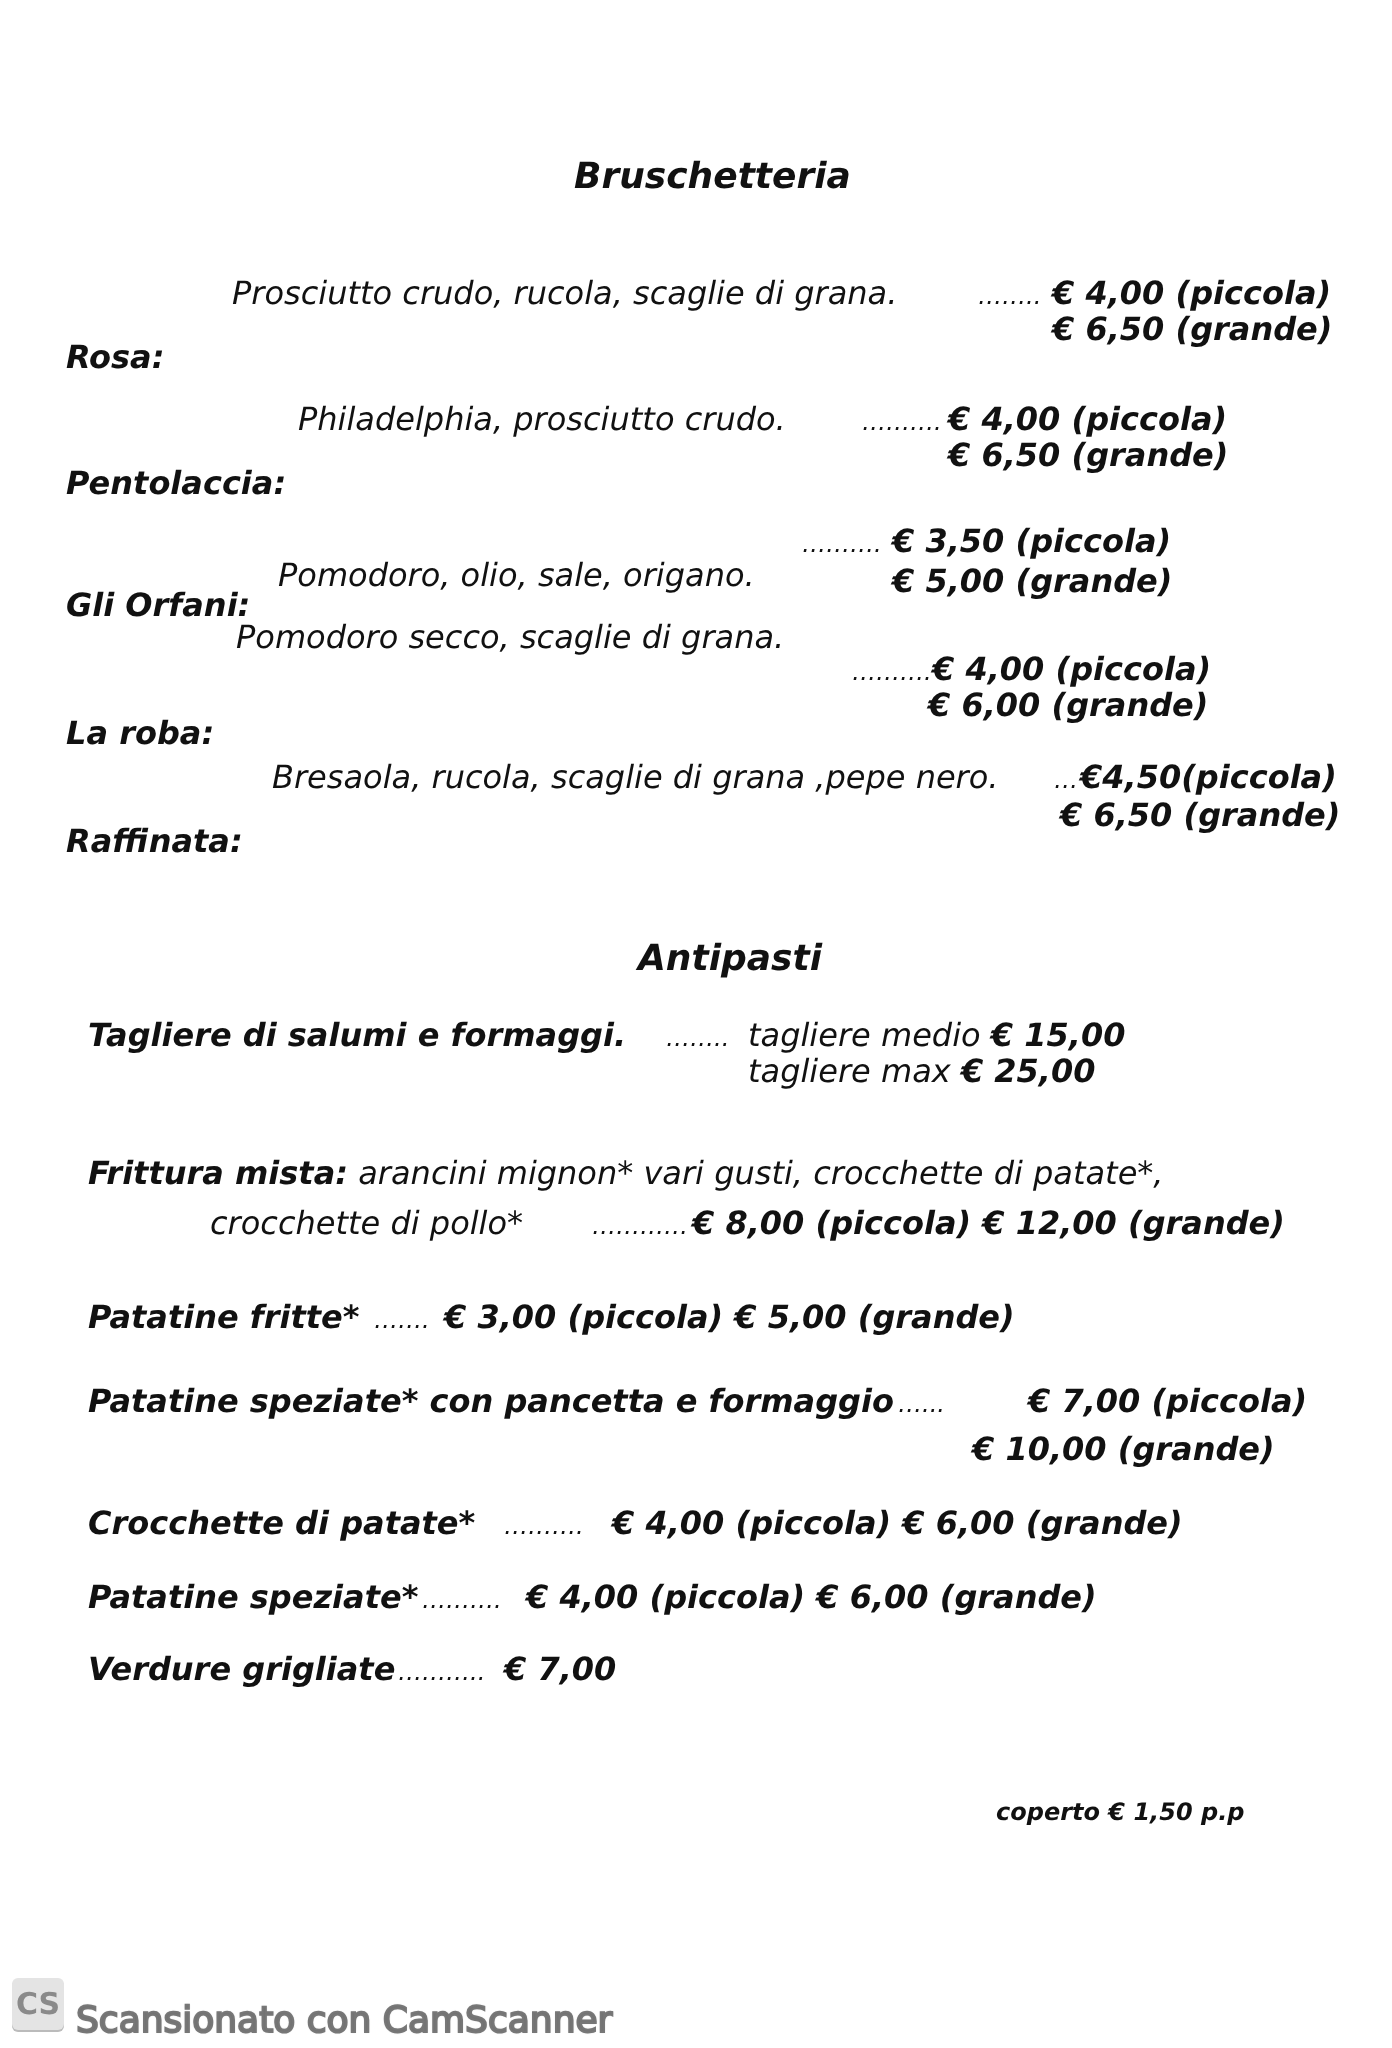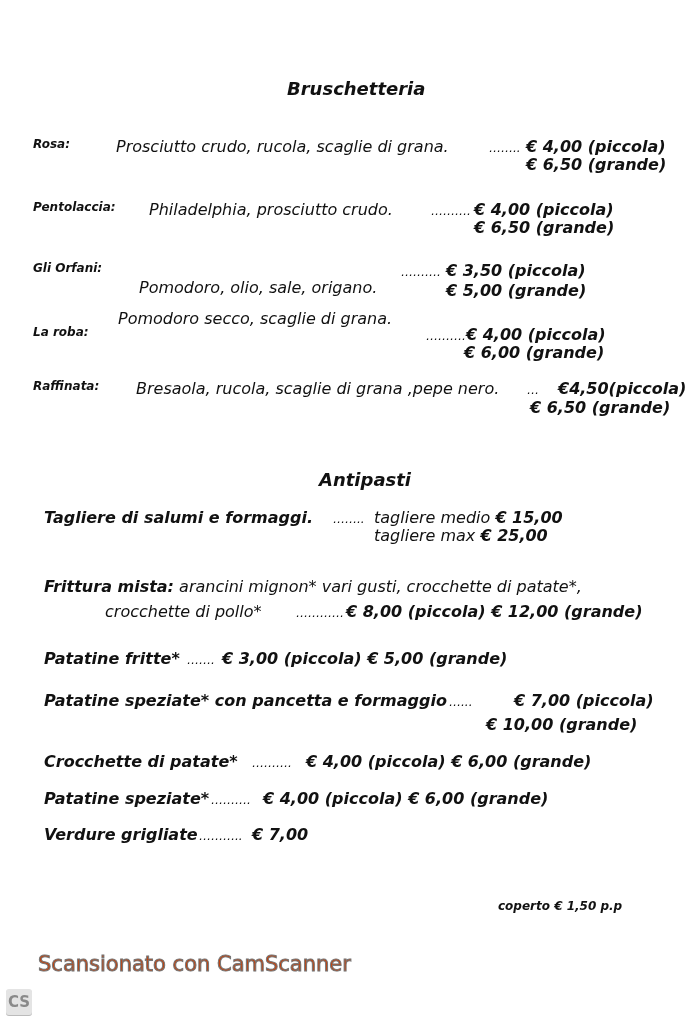--- a/index.html
+++ b/index.html
@@ -4,37 +4,37 @@
 <style>
   html, body { margin: 0; padding: 0; }
   body {
     width: 696px; height: 1024px; position: relative; overflow: hidden;
     background: #ffffff; color: #111;
     font-family: "DejaVu Sans", sans-serif;
     font-style: italic;
   }
   .abs { position: absolute; white-space: nowrap; }
   .title { font-weight: bold; font-size: 18px; }
-  .name { font-weight: bold; font-size: 12px; }
+  .name { font-weight: bold; font-size: 16px; margin-top: 32px; }
   .desc { font-weight: normal; font-size: 16px; }
   .dots { font-size: 12px; letter-spacing: 0; }
   .price { font-weight: bold; font-size: 16px; }
   .row { font-size: 16px; }
   .b { font-weight: bold; }
   .n { font-weight: normal; }
   .coperto { font-size: 12px; font-weight: bold; }
   .cs-logo {
     position: absolute; left: 6px; top: 989px; width: 26px; height: 26px;
     background: #e4e4e4; border-radius: 3px; box-shadow: 0 1px 0 #bbb;
     font-family: "DejaVu Sans", sans-serif; font-style: normal; font-weight: bold;
     font-size: 15px; color: #8a8a8a; text-align: center; line-height: 26px;
   }
   .cs-text {
-    position: absolute; left: 38px; top: 952px; font-style: normal;
-    font-family: "DejaVu Sans", sans-serif; font-size: 21px; color: #c2410c;
+    position: absolute; left: 38px; top: 1000px; font-style: normal;
+    font-family: "DejaVu Sans", sans-serif; font-size: 18px; color: #737373;
     -webkit-text-stroke: 1px #777; text-shadow: 0 0 1px #999; white-space: nowrap;
   }
 </style>
 </head>
 <body>
 
 <div class="abs title" style="left:287px; top:78px;">Bruschetteria</div>
 
 <div class="abs name" style="left:33px; top:137px;">Rosa:</div>
 <div class="abs desc" style="left:116px; top:137px;">Prosciutto crudo, rucola, scaglie di grana.</div>
@@ -56,21 +56,21 @@
 
 <div class="abs name" style="left:33px; top:325px;">La roba:</div>
 <div class="abs desc" style="left:118px; top:309px;">Pomodoro secco, scaglie di grana.</div>
 <div class="abs dots" style="left:426px; top:329px;">……….</div>
 <div class="abs price" style="left:466px; top:325px;">€ 4,00 (piccola)</div>
 <div class="abs price" style="left:464px; top:343px;">€ 6,00 (grande)</div>
 
 <div class="abs name" style="left:33px; top:379px;">Raffinata:</div>
 <div class="abs desc" style="left:136px; top:379px;">Bresaola, rucola, scaglie di grana ,pepe nero.</div>
 <div class="abs dots" style="left:527px; top:383px;">…</div>
-<div class="abs price" style="left:540px; top:379px;margin-left:18px;">€4,50(piccola)</div>
+<div class="abs price" style="left:540px; top:379px;">€4,50(piccola)</div>
 <div class="abs price" style="left:530px; top:398px;">€ 6,50 (grande)</div>
 
 <div class="abs title" style="left:319px; top:469px;">Antipasti</div>
 
 <div class="abs row b" style="left:44px; top:508px;">Tagliere di salumi e formaggi.</div>
 <div class="abs dots" style="left:333px; top:512px;">……..</div>
 <div class="abs row" style="left:374px; top:508px;">
   <span class="n">tagliere medio</span>
   <span class="b">€ 15,00</span>
 </div>

